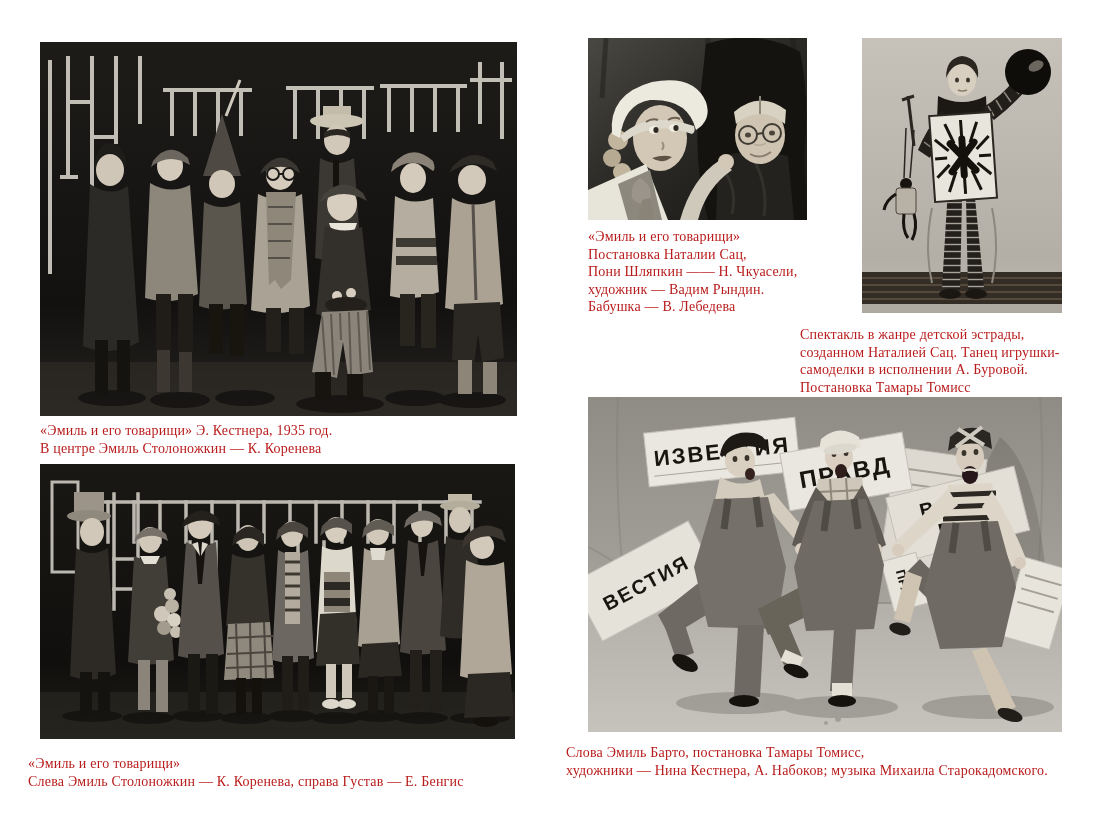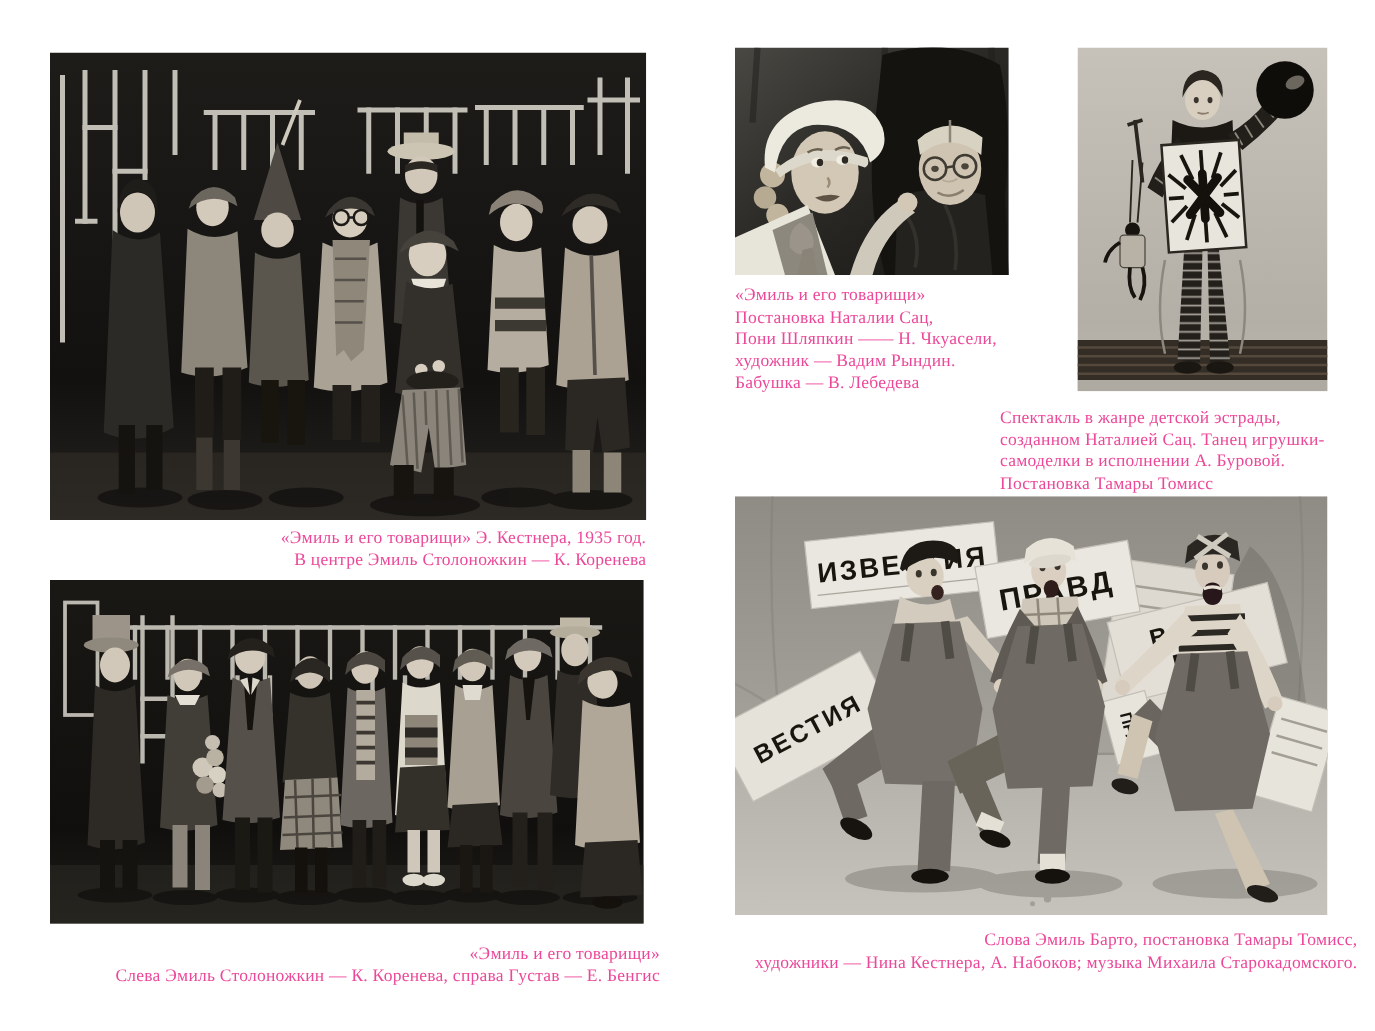--- a/index.html
+++ b/index.html
@@ -1,22 +1,22 @@
 <!DOCTYPE html>
 <html><head>
 <meta charset="utf-8">
 <style>
   html,body{margin:0;padding:0;background:#ffffff;}
   .page{position:relative;width:1100px;height:825px;background:#ffffff;overflow:hidden;
         font-family:"Liberation Serif","DejaVu Serif",serif;color:#34302b;}
   .photo{position:absolute;display:block;}
   .photo svg{display:block;width:100%;height:100%;}
-  .cap{position:absolute;font-size:14px;line-height:17.5px;color:#ec4899;letter-spacing:.2px;}
+  .cap{position:absolute;font-size:14px;line-height:17.5px;color:#b91c1c;letter-spacing:.2px;}
   .cap .ln{white-space:nowrap;}
-  .cap.center{text-align:right;}
+  .cap.center{text-align:left;}
   .cap.left{text-align:left;}
   .cap.right{}
   .np-txt{font-family:"Liberation Sans","DejaVu Sans",sans-serif;font-weight:bold;fill:#18150f;}
 </style>
 </head>
 <body>
 
 <div class="page">
 
   <figure class="photo" style="left:40px;top:42px;width:477px;height:374px;margin:0">

